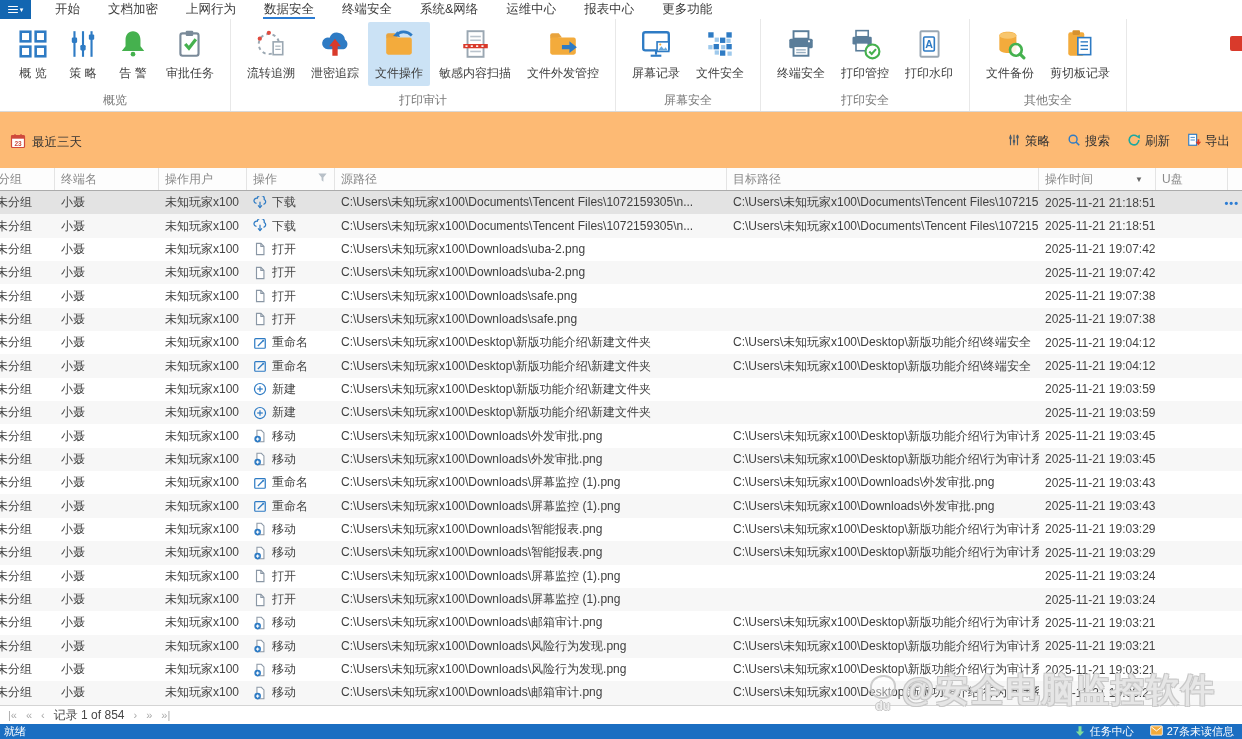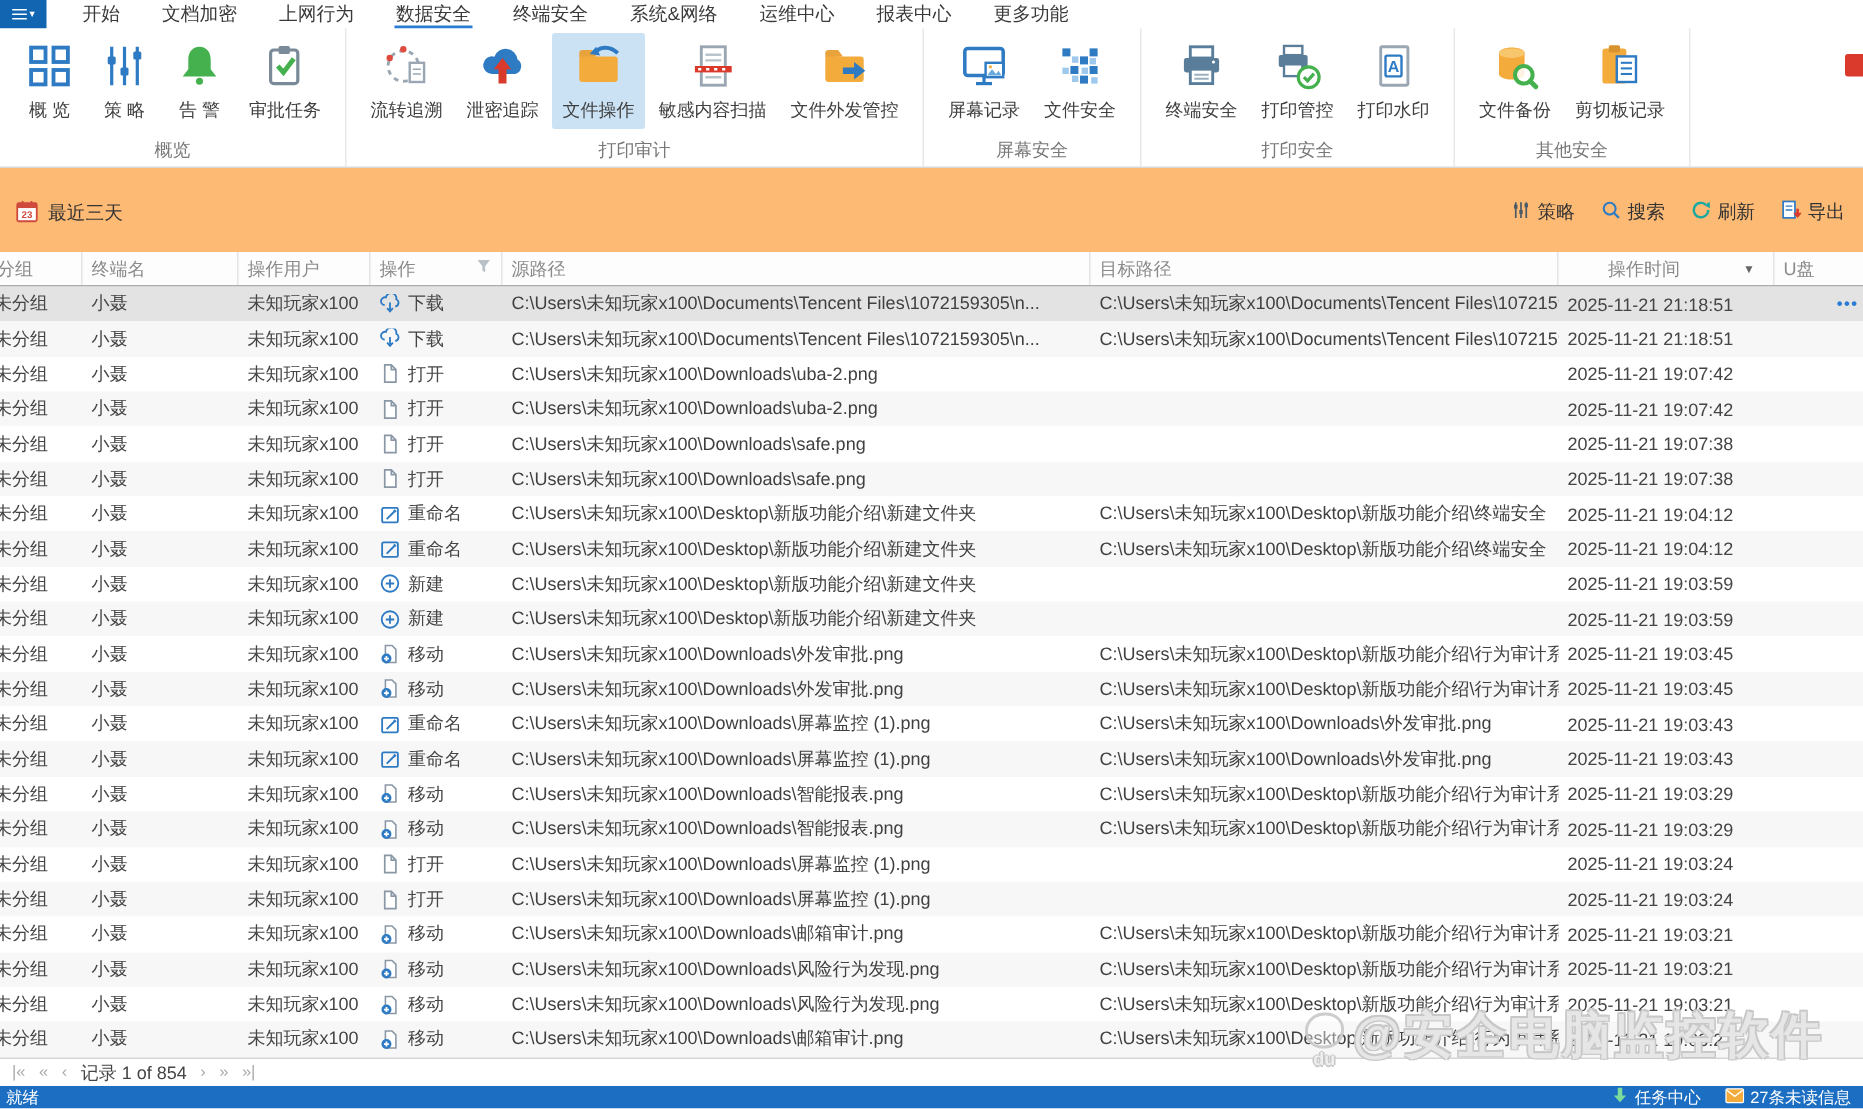--- a/index.html
+++ b/index.html
@@ -396,21 +396,21 @@
             </svg></span>
         </div>
         <div class="hcell" style="width: 392px;">
           <span class="htext">源路径</span>
           <span class="hspace"></span>
         </div>
         <div class="hcell" style="width: 312px;">
           <span class="htext">目标路径</span>
           <span class="hspace"></span>
         </div>
-        <div class="hcell" style="width: 117px; margin-left: 27px;">
+        <div class="hcell" style="width: 117px;">
           <span class="htext">操作时间</span>
           <span class="hspace"></span>
           <span style="font-size: 8px; color: rgb(102, 102, 102); margin-right: 6px;">▼</span>
         </div>
         <div class="hcell" style="width: 72px;">
           <span class="htext">U盘</span>
           <span class="hspace"></span>
         </div>
         <div class="hcell" style="flex: 1 1 0%; border-right: none;"></div>
       </div>

